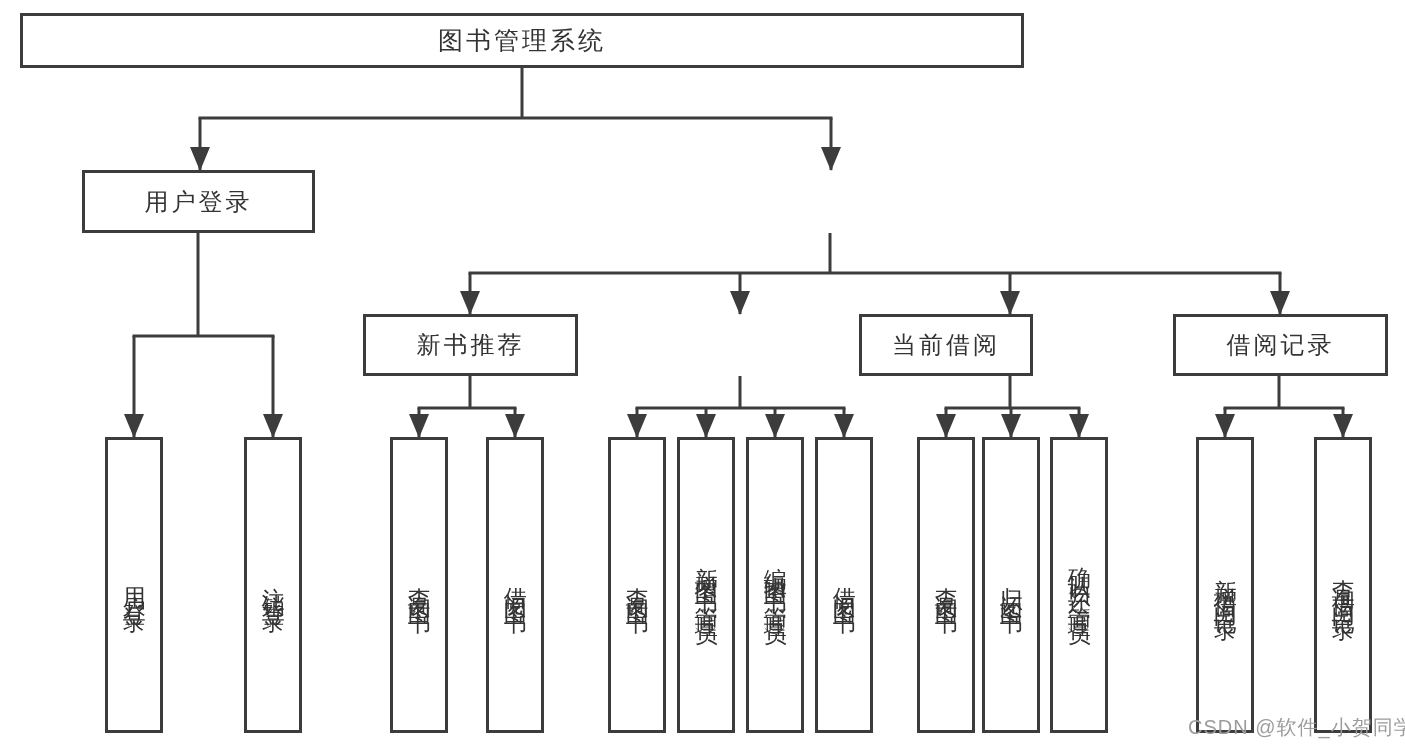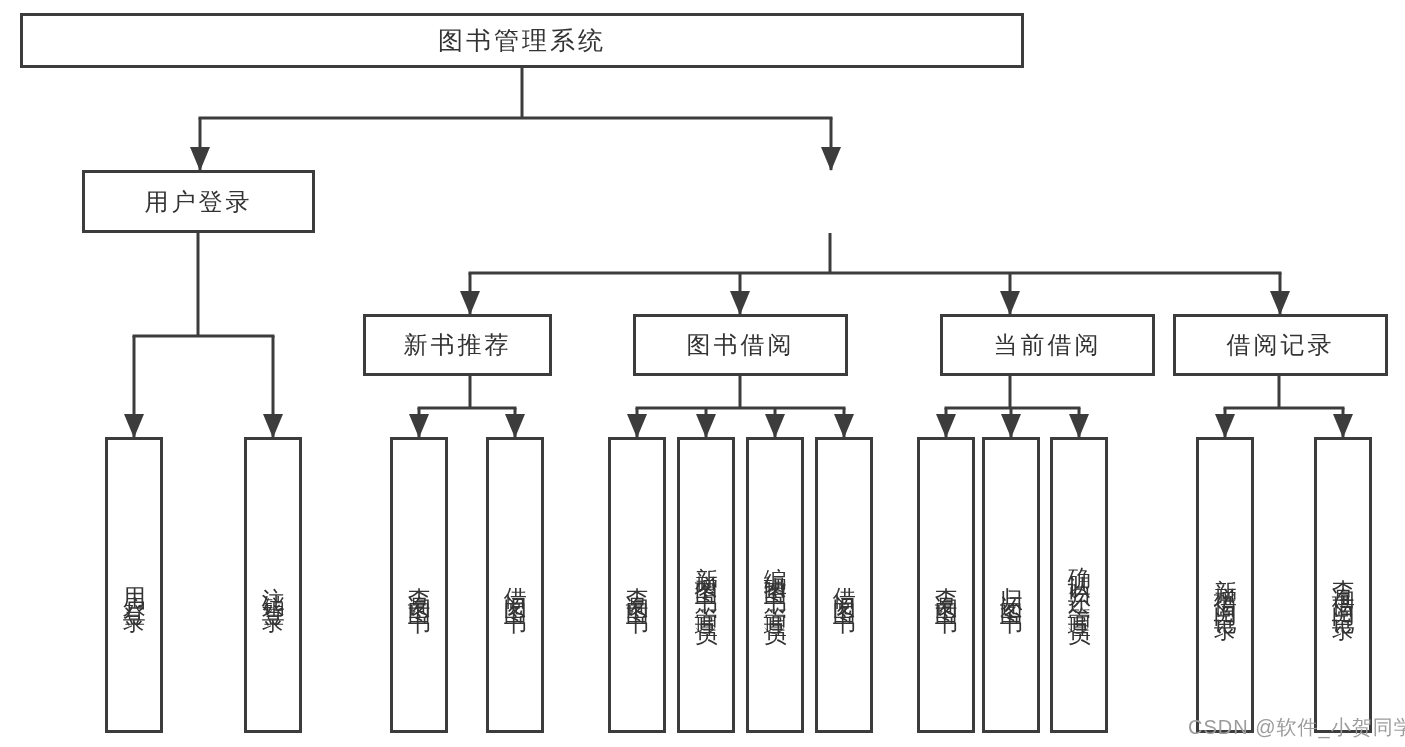--- a/index.html
+++ b/index.html
@@ -121,27 +121,24 @@
   </svg>
 
   <div class="node node-h node-root" style="left:20px;top:13px;width:1004px;height:55px">
     <span>图书管理系统</span>
   </div>
 
   <div class="node node-h" style="left:82px;top:170px;width:233px;height:63px">
     <span>用户登录</span>
   </div>
 
-  <div class="node node-h" style="left:363px;top:314px;width:189px;height:62px">
+  <div class="node node-h" style="left:363px;top:314px;width:215px;height:62px">
     <span>新书推荐</span>
   </div>
-  <div class="node node-h" style="left:633px;top:314px;width:215px;height:62px">
-    <span>图书借阅</span>
-  </div>
-  <div class="node node-h" style="left:940px;top:314px;width:215px;height:62px">
+  <div class="node node-h" style="left:859px;top:314px;width:174px;height:62px">
     <span>当前借阅</span>
   </div>
   <div class="node node-h" style="left:1173px;top:314px;width:215px;height:62px">
     <span>借阅记录</span>
   </div>
 
   <div class="node node-v" style="left:105px;top:437px;width:58px;height:296px">
     <span>用户登录</span>
   </div>
   <div class="node node-v" style="left:244px;top:437px;width:58px;height:296px">

